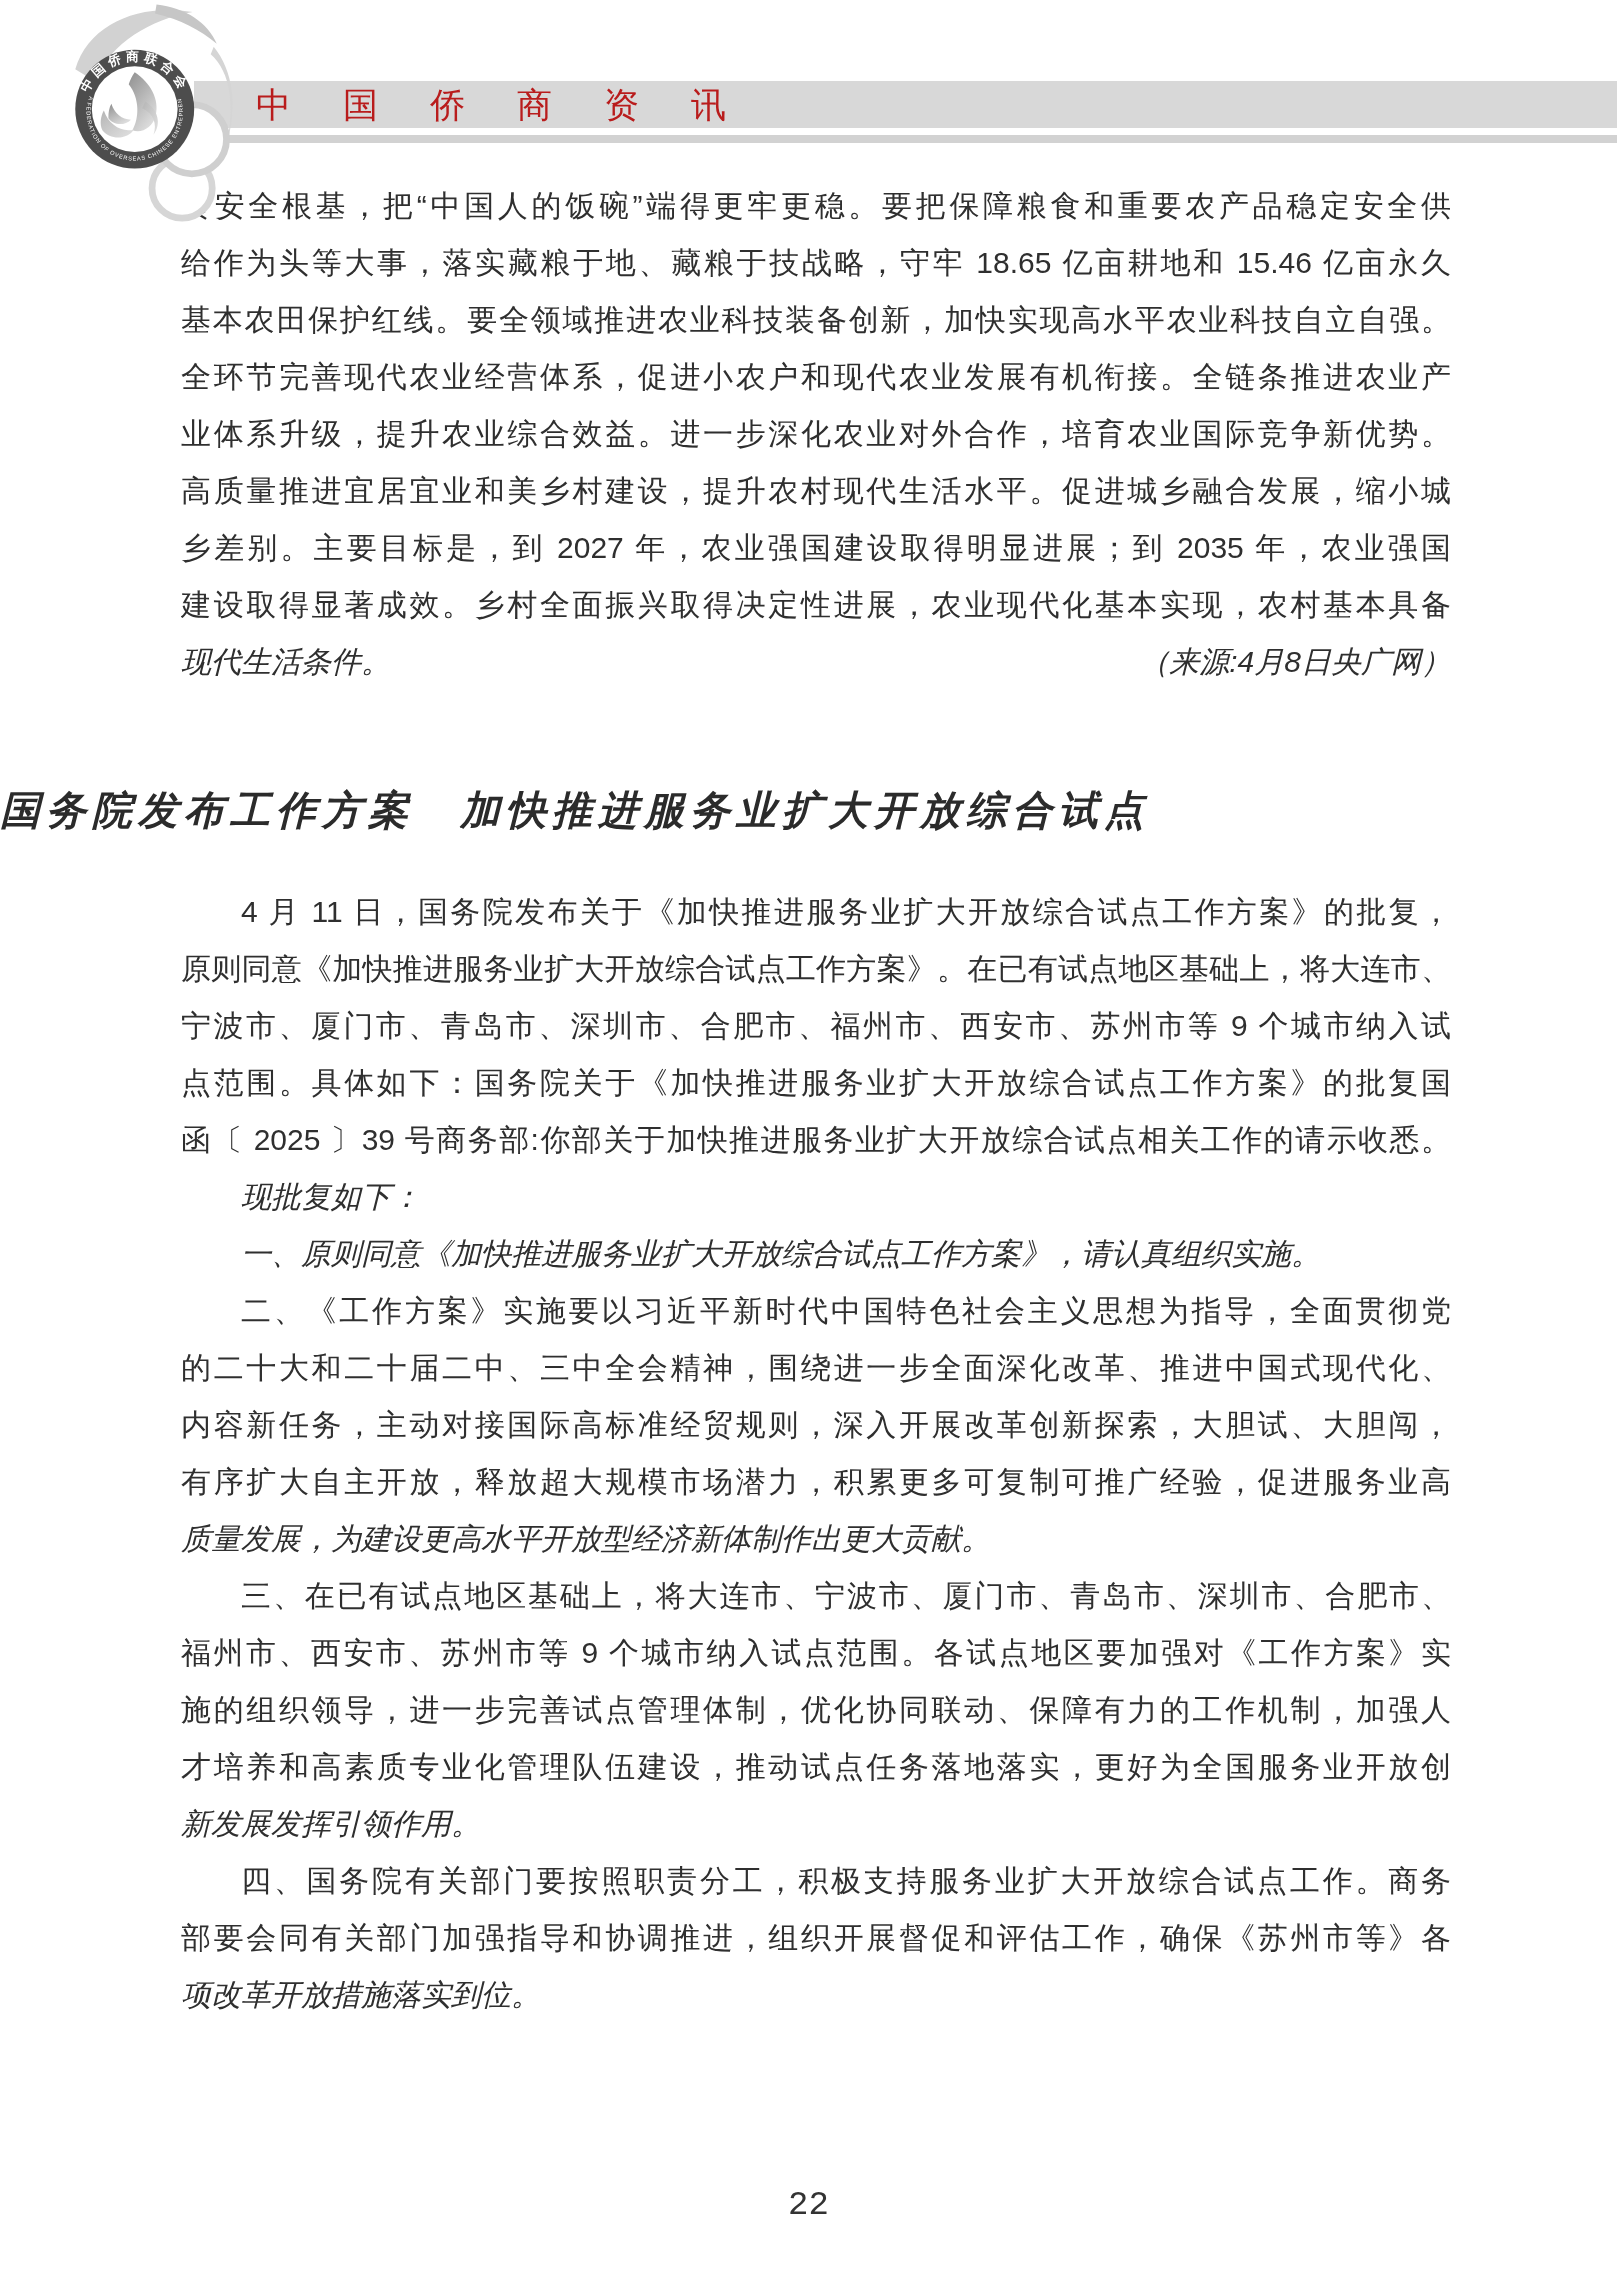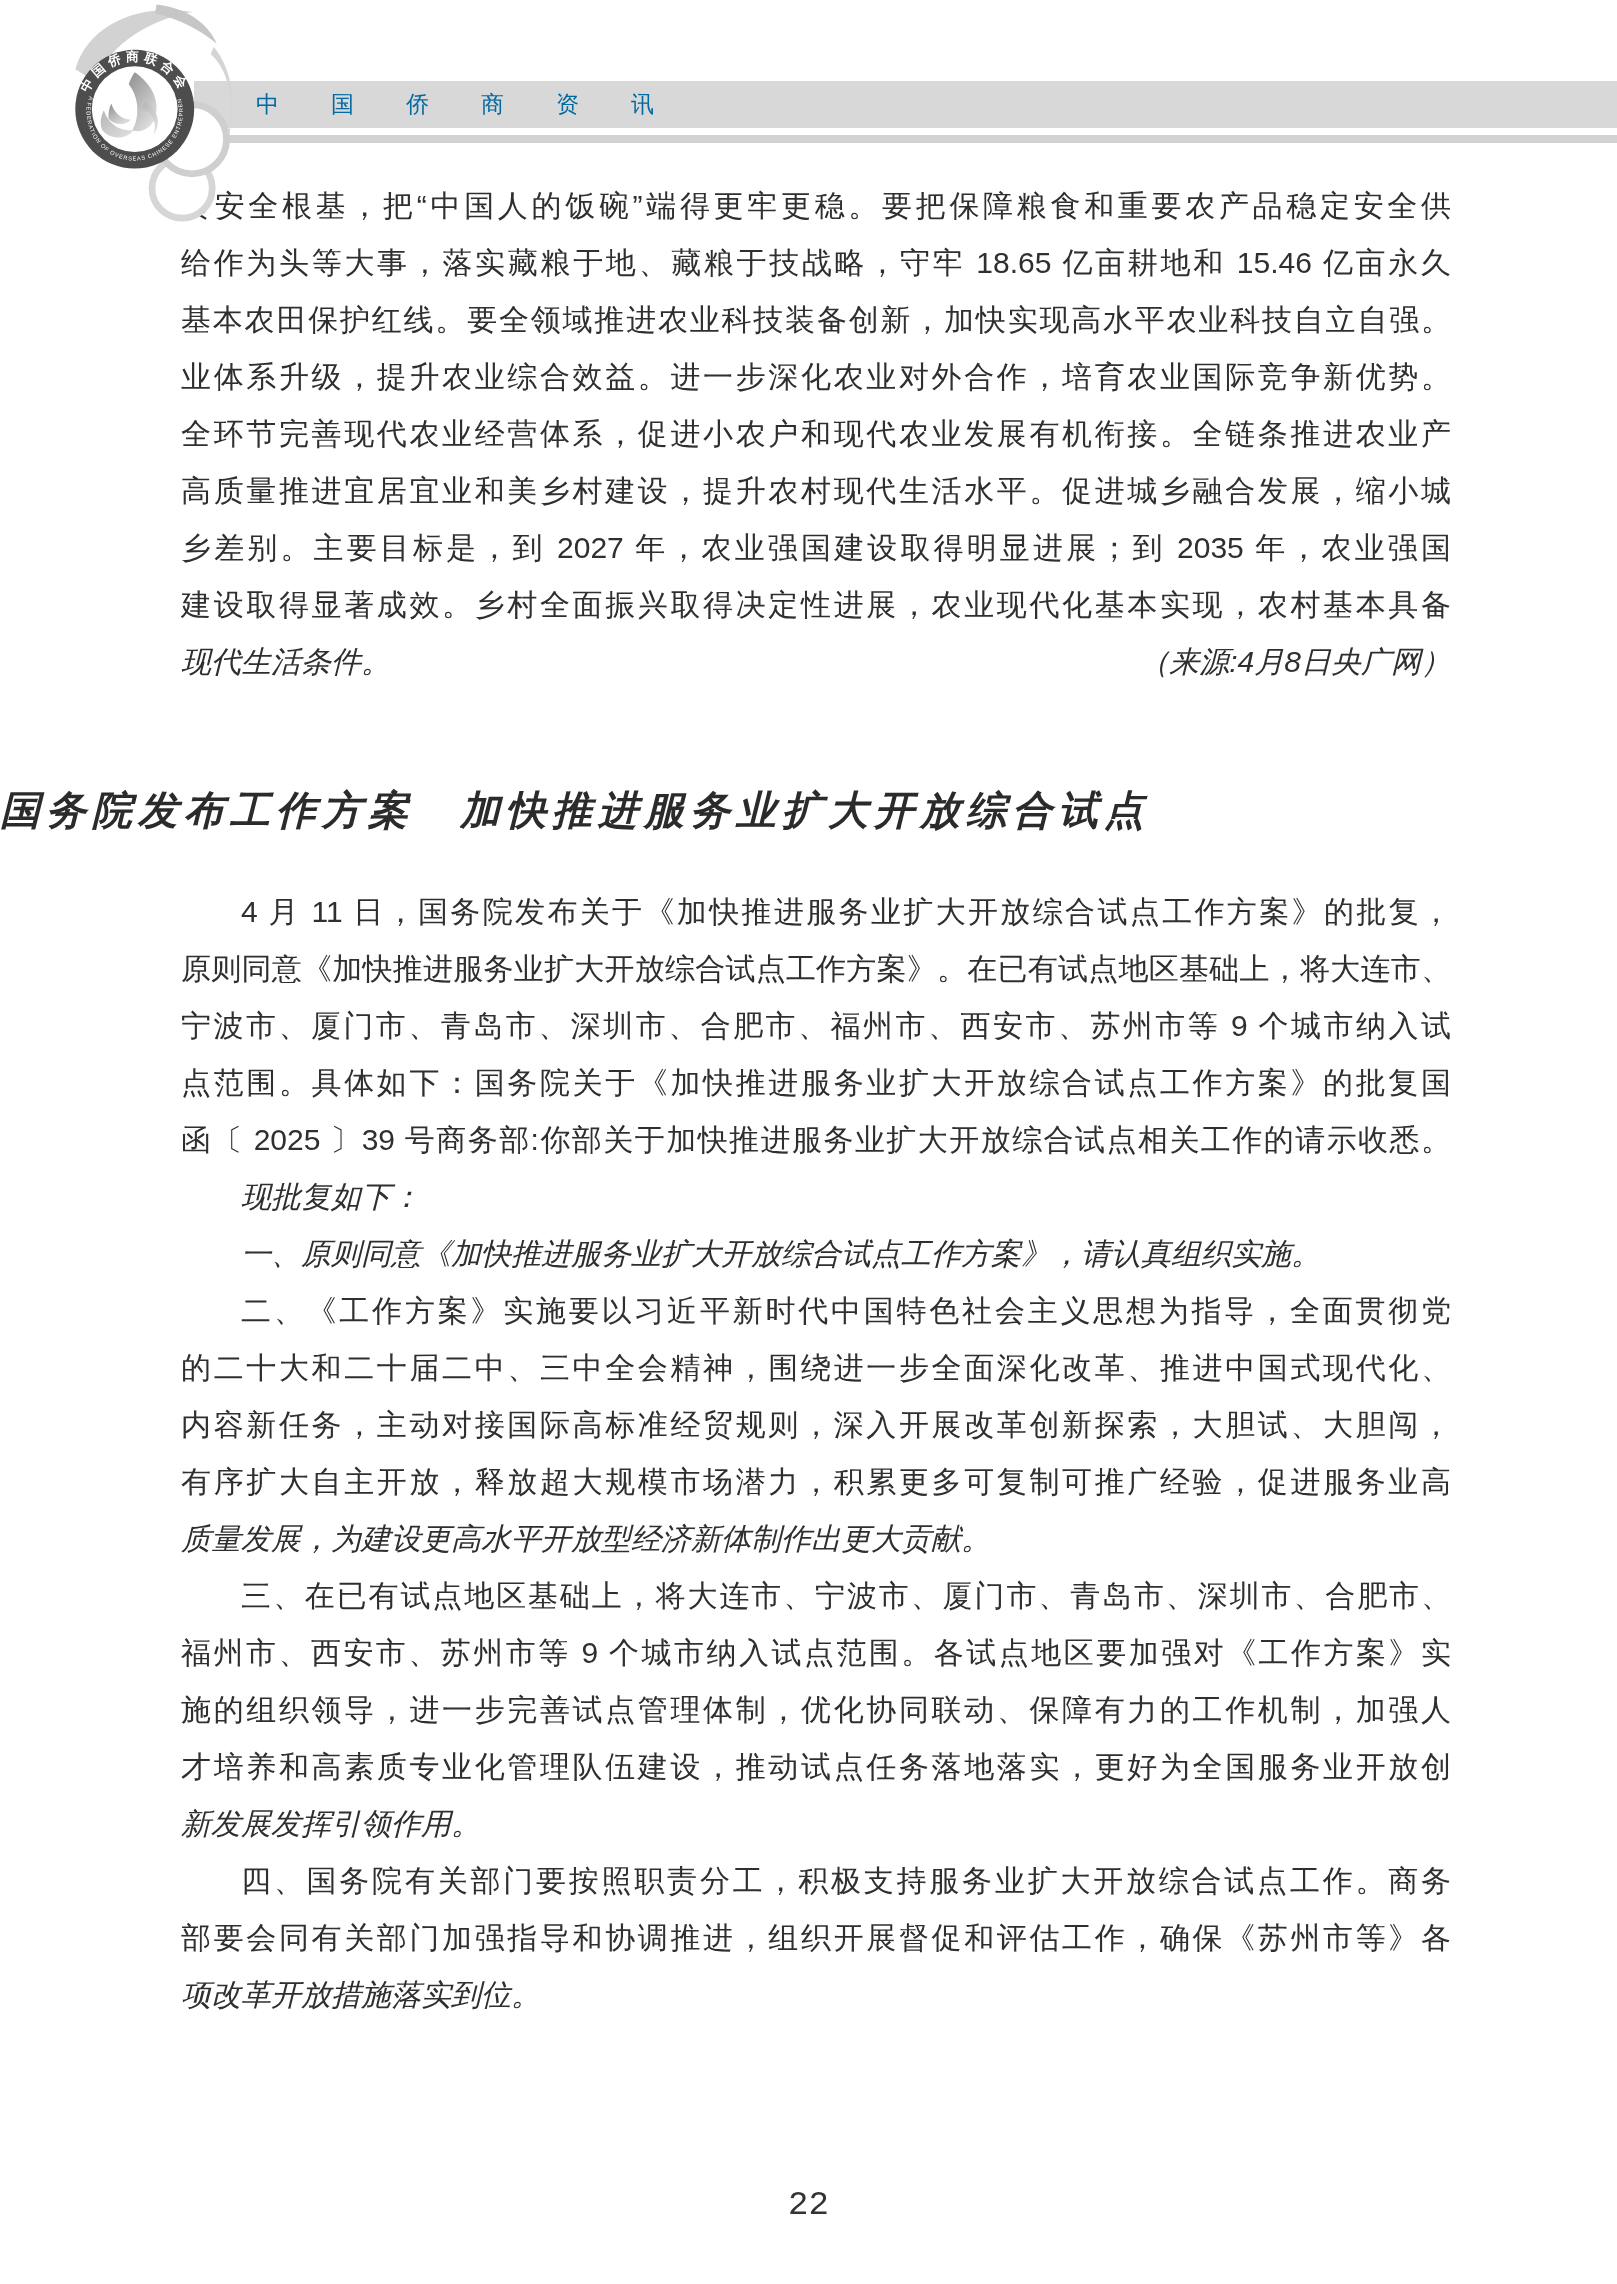--- a/index.html
+++ b/index.html
@@ -13,21 +13,21 @@
   }
 
   
   .banner-bar{
     position:absolute;left:194px;right:0;top:81px;height:47px;
     background:#d8d8d8;z-index:1;
   }
   .banner-title{
     display:block;line-height:47px;
     padding-left:62px;
-    font-size:23px;color:#0369a1;
+    font-size:35px;color:#b91c1c;
     letter-spacing:52px;white-space:nowrap;
   }
   .banner-stripe{
     position:absolute;left:226px;right:0;top:135px;height:8.3px;
     background:#d2d2d2;z-index:0;
   }
   .logo-wrap{
     position:absolute;left:45px;top:0;width:196px;height:222px;z-index:2;
   }
 
@@ -117,22 +117,22 @@
           <path d="M133,135 C150,145 155,165 144,179 C149,165 144,151 129,144 Z" fill="url(#g2)"></path>
         </g>
       </g>
     </svg>
   </div>
 
   <div class="text-col article-1">
       <div class="line fill">食安全根基，把“中国人的饭碗”端得更牢更稳。要把保障粮食和重要农产品稳定安全供</div>
       <div class="line fill">给作为头等大事，落实藏粮于地、藏粮于技战略，守牢 18.65 亿亩耕地和 15.46 亿亩永久</div>
       <div class="line fill">基本农田保护红线。要全领域推进农业科技装备创新，加快实现高水平农业科技自立自强。</div>
+      <div class="line fill">全环节完善现代农业经营体系，促进小农户和现代农业发展有机衔接。全链条推进农业产</div>
       <div class="line fill">业体系升级，提升农业综合效益。进一步深化农业对外合作，培育农业国际竞争新优势。</div>
-      <div class="line fill">全环节完善现代农业经营体系，促进小农户和现代农业发展有机衔接。全链条推进农业产</div>
       <div class="line fill">高质量推进宜居宜业和美乡村建设，提升农村现代生活水平。促进城乡融合发展，缩小城</div>
       <div class="line fill">乡差别。主要目标是，到 2027 年，农业强国建设取得明显进展；到 2035 年，农业强国</div>
       <div class="line fill">建设取得显著成效。乡村全面振兴取得决定性进展，农业现代化基本实现，农村基本具备</div>
       <div class="line end src">
         <span>现代生活条件。</span>
         <span>（来源:4月8日央广网）</span>
       </div>
     </div>
 
   <div class="article-title">国务院发布工作方案　加快推进服务业扩大开放综合试点</div>

